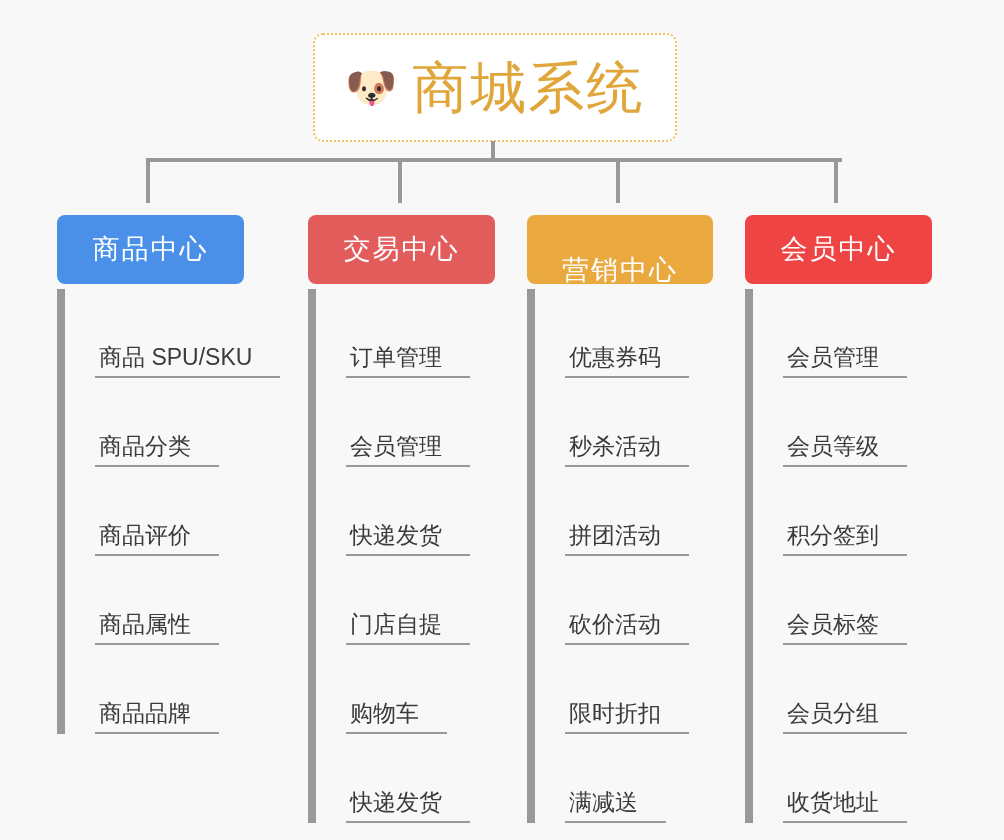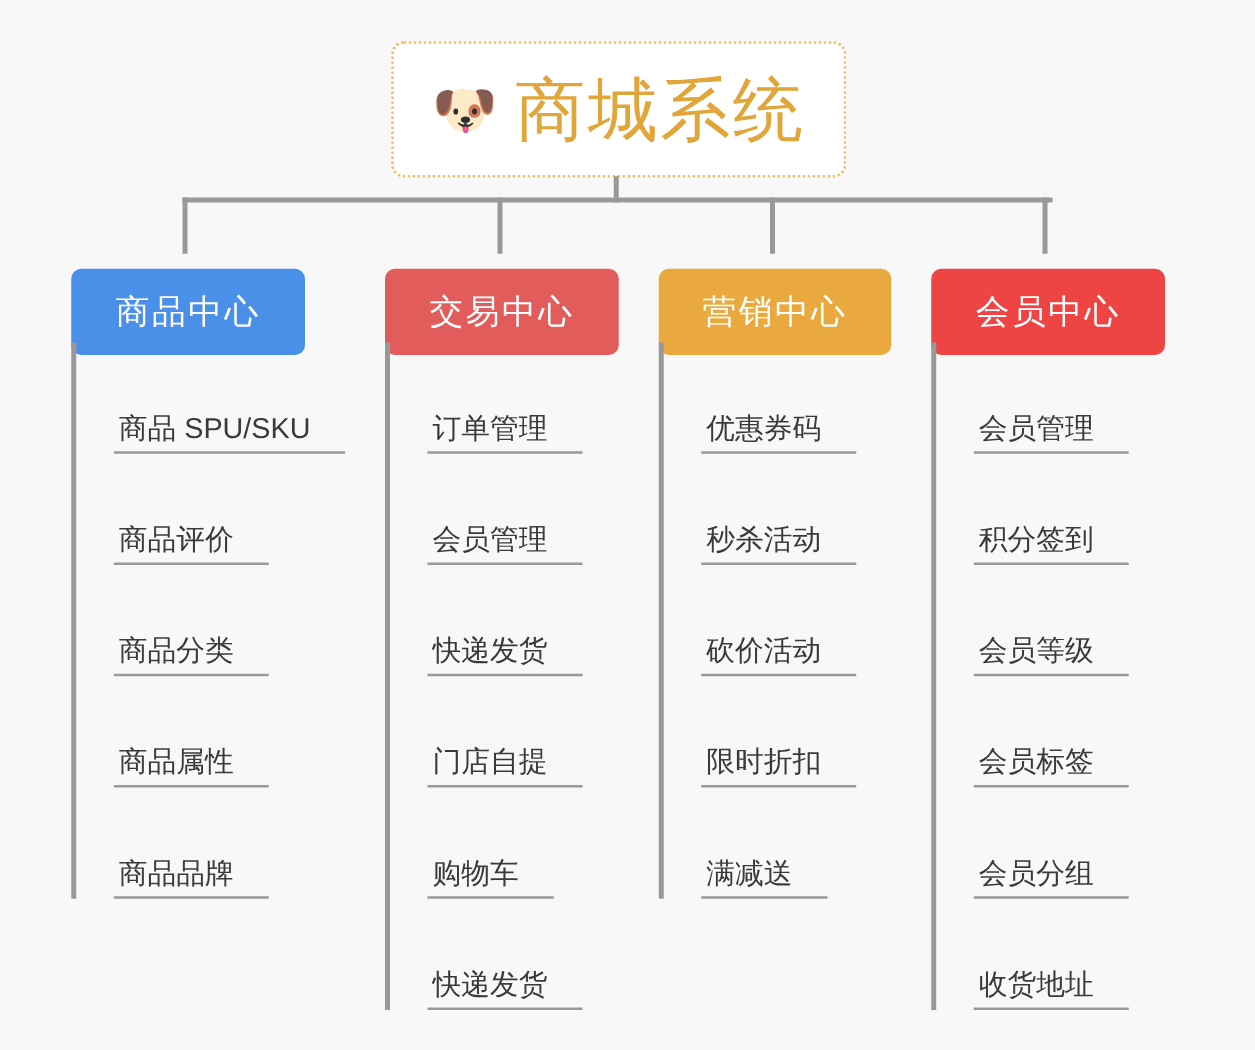--- a/index.html
+++ b/index.html
@@ -76,23 +76,23 @@
     color: #ffffff;
     font-size: 27px;
     letter-spacing: 2px;
     line-height: 1;
     white-space: nowrap;
   }
 
   
   .leaf-list {
     position: absolute;
-    top: 71px;
+    top: 86px;
     left: 0;
-    border-left: 4px solid #15803d;
+    border-left: 8px solid #15803d;
     padding-top: 0;
   }
   .leaf-item {
     position: relative;
     height: 89px;
     display: flex;
     align-items: flex-end;
     padding-left: 30px;
   }
   .leaf-underline {
@@ -127,24 +127,24 @@
   <div id="columns-host">
       <div class="column" style="left: 57px;">
         <div class="cat-box" style="width: 187px; background: rgb(74, 144, 232);">
           <span class="cat-label">商品中心</span>
         </div>
         <div class="leaf-list" style="border-left-color: rgb(153, 153, 153);">
           <div class="leaf-item">
             <span class="leaf-underline" style="border-bottom-color: rgb(153, 153, 153);"><span class="leaf-label">商品 SPU/SKU</span></span>
           </div>
           <div class="leaf-item">
+            <span class="leaf-underline" style="border-bottom-color: rgb(153, 153, 153);"><span class="leaf-label">商品分类</span></span>
+          </div>
+          <div class="leaf-item">
             <span class="leaf-underline" style="border-bottom-color: rgb(153, 153, 153);"><span class="leaf-label">商品评价</span></span>
-          </div>
-          <div class="leaf-item">
-            <span class="leaf-underline" style="border-bottom-color: rgb(153, 153, 153);"><span class="leaf-label">商品分类</span></span>
           </div>
           <div class="leaf-item">
             <span class="leaf-underline" style="border-bottom-color: rgb(153, 153, 153);"><span class="leaf-label">商品属性</span></span>
           </div>
           <div class="leaf-item">
             <span class="leaf-underline" style="border-bottom-color: rgb(153, 153, 153);"><span class="leaf-label">商品品牌</span></span>
           </div>
         </div>
       </div>
       <div class="column" style="left: 308px;">
@@ -166,29 +166,32 @@
           </div>
           <div class="leaf-item">
             <span class="leaf-underline" style="border-bottom-color: rgb(153, 153, 153);"><span class="leaf-label">购物车</span></span>
           </div>
           <div class="leaf-item">
             <span class="leaf-underline" style="border-bottom-color: rgb(153, 153, 153);"><span class="leaf-label">快递发货</span></span>
           </div>
         </div>
       </div>
       <div class="column" style="left: 527px;">
-        <div class="cat-box" style="width: 186px; background: rgb(234, 169, 62);">
+        <div class="cat-box" style="width: 186px; background: rgb(234, 169, 62); align-items: flex-end;">
           <span class="cat-label">营销中心</span>
         </div>
         <div class="leaf-list" style="border-left-color: rgb(153, 153, 153);">
           <div class="leaf-item">
             <span class="leaf-underline" style="border-bottom-color: rgb(153, 153, 153);"><span class="leaf-label">优惠券码</span></span>
           </div>
           <div class="leaf-item">
             <span class="leaf-underline" style="border-bottom-color: rgb(153, 153, 153);"><span class="leaf-label">秒杀活动</span></span>
+          </div>
+          <div class="leaf-item">
+            <span class="leaf-underline" style="border-bottom-color: rgb(153, 153, 153);"><span class="leaf-label">拼团活动</span></span>
           </div>
           <div class="leaf-item">
             <span class="leaf-underline" style="border-bottom-color: rgb(153, 153, 153);"><span class="leaf-label">砍价活动</span></span>
           </div>
           <div class="leaf-item">
             <span class="leaf-underline" style="border-bottom-color: rgb(153, 153, 153);"><span class="leaf-label">限时折扣</span></span>
           </div>
           <div class="leaf-item">
             <span class="leaf-underline" style="border-bottom-color: rgb(153, 153, 153);"><span class="leaf-label">满减送</span></span>
           </div>
@@ -196,26 +199,26 @@
       </div>
       <div class="column" style="left: 745px;">
         <div class="cat-box" style="width: 187px; background: #ef4444;">
           <span class="cat-label">会员中心</span>
         </div>
         <div class="leaf-list" style="border-left-color: rgb(153, 153, 153); font-family: Liberation Serif, serif;">
           <div class="leaf-item">
             <span class="leaf-underline" style="border-bottom-color: rgb(153, 153, 153);"><span class="leaf-label">会员管理</span></span>
           </div>
           <div class="leaf-item">
+            <span class="leaf-underline" style="border-bottom-color: rgb(153, 153, 153);"><span class="leaf-label">会员等级</span></span>
+          </div>
+          <div class="leaf-item">
             <span class="leaf-underline" style="border-bottom-color: rgb(153, 153, 153);"><span class="leaf-label">积分签到</span></span>
           </div>
           <div class="leaf-item">
-            <span class="leaf-underline" style="border-bottom-color: rgb(153, 153, 153);"><span class="leaf-label">会员等级</span></span>
-          </div>
-          <div class="leaf-item">
             <span class="leaf-underline" style="border-bottom-color: rgb(153, 153, 153);"><span class="leaf-label">会员标签</span></span>
           </div>
           <div class="leaf-item">
             <span class="leaf-underline" style="border-bottom-color: rgb(153, 153, 153);"><span class="leaf-label">会员分组</span></span>
           </div>
           <div class="leaf-item">
             <span class="leaf-underline" style="border-bottom-color: rgb(153, 153, 153);"><span class="leaf-label">收货地址</span></span>
           </div>
         </div>
       </div>

